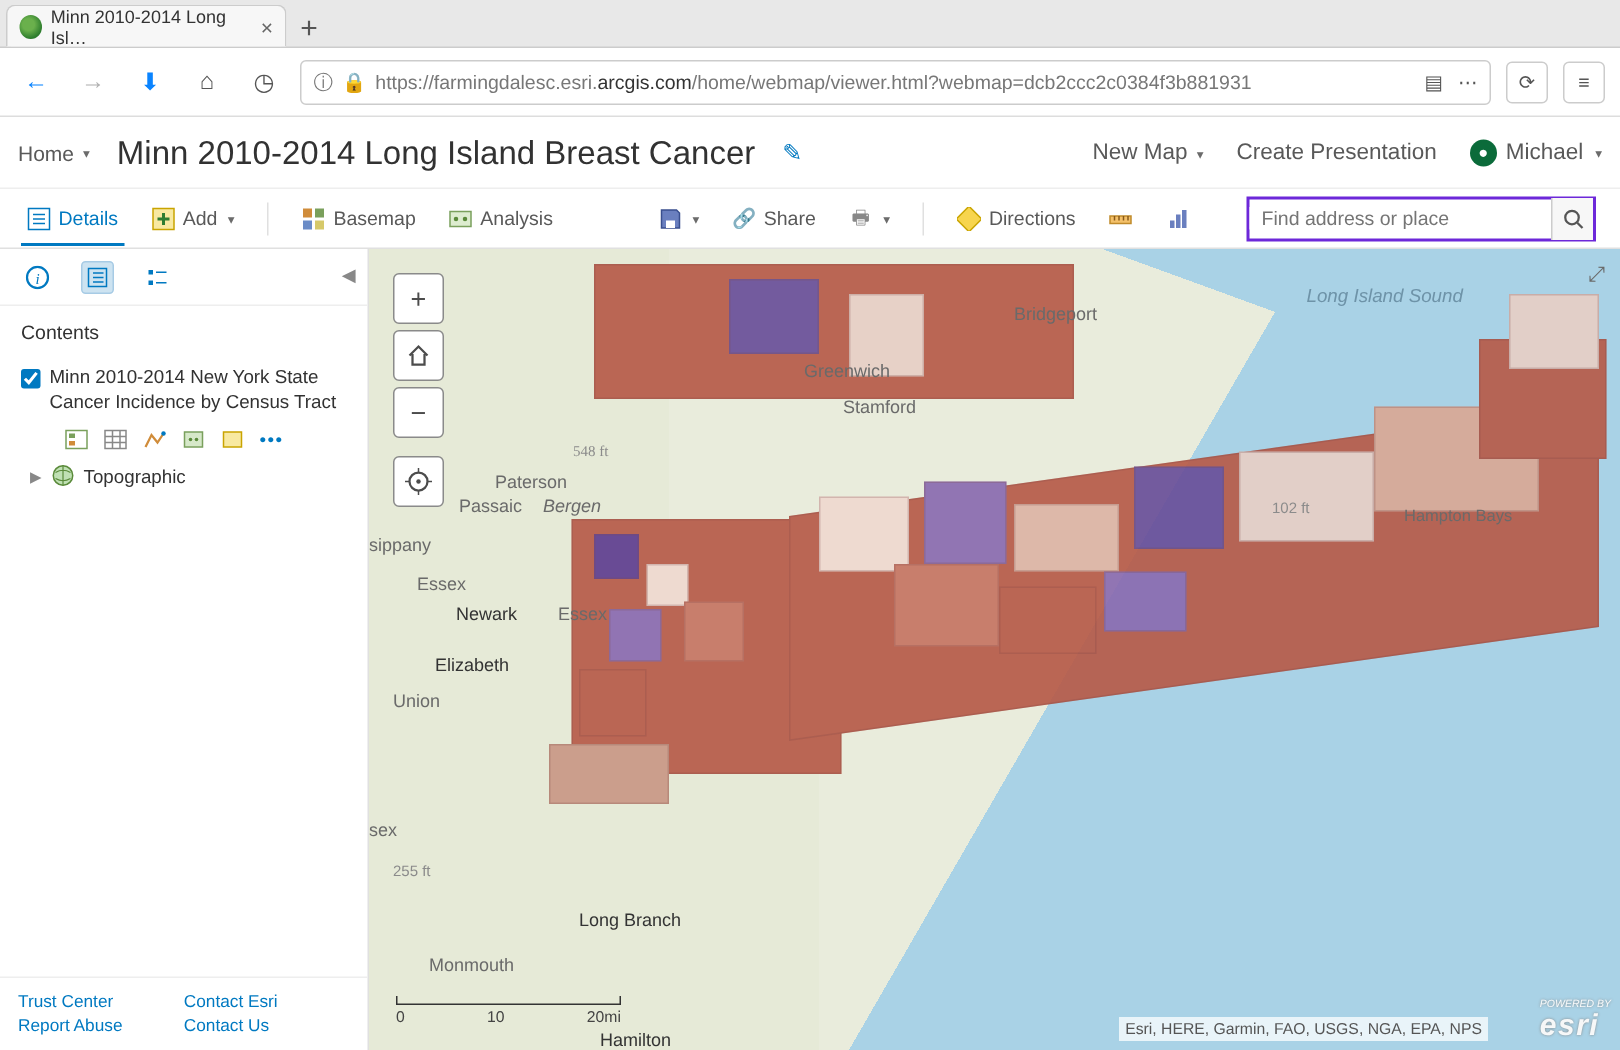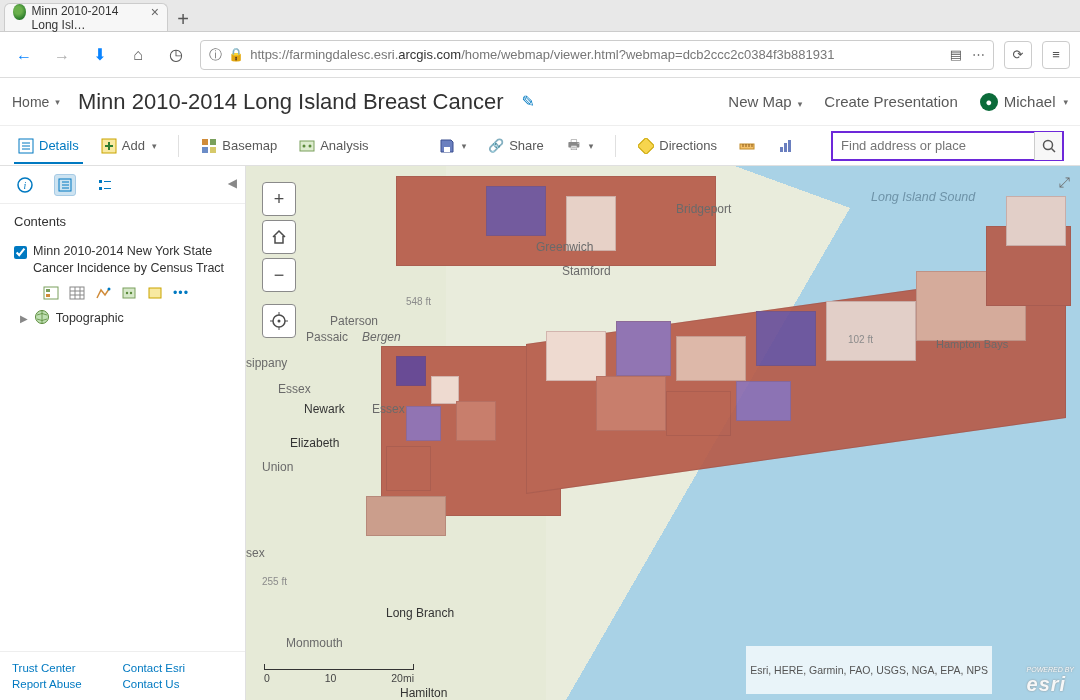--- a/index.html
+++ b/index.html
@@ -1,19 +1,19 @@
 <!DOCTYPE html>
 <html><head>
 <meta charset="utf-8">
 <style>
   * { box-sizing: border-box; margin: 0; padding: 0; }
   body { font-family: "Avenir Next", "Helvetica Neue", Arial, sans-serif; font-size: 13px; color: #4c4c4c; width: 1080px; height: 700px; overflow: hidden; background: #fff; }
   
   .browser-tabs { height: 32px; background: #e8e8e8; display: flex; align-items: flex-end; border-bottom: 1px solid #ccc; }
-  .tab { height: 28px; width: 164px; background: #f7f7f7; border: 1px solid #ccc; border-bottom: none; border-radius: 6px 6px 0 0; margin-left: 4px; display: flex; align-items: flex-start; padding: 0 8px; gap: 6px; font-size: 12px; color: #333; }
+  .tab { height: 28px; width: 187px; background: #f7f7f7; border: 1px solid #ccc; border-bottom: none; border-radius: 6px 6px 0 0; margin-left: 4px; display: flex; align-items: center; padding: 0 8px; gap: 6px; font-size: 12px; color: #333; }
   .tab .favicon { width: 16px; height: 16px; border-radius: 50%; background: radial-gradient(circle at 40% 40%, #6ab04c 30%, #2d7d2d 70%); }
   .tab .close { margin-left: auto; color: #666; font-size: 14px; cursor: pointer; }
   .new-tab { width: 30px; height: 24px; display: flex; align-items: center; justify-content: center; color: #555; font-size: 20px; cursor: pointer; }
   .browser-toolbar { height: 46px; display: flex; align-items: center; gap: 10px; padding: 0 10px; border-bottom: 1px solid #ddd; }
   .nav-btn { width: 28px; height: 28px; display: flex; align-items: center; justify-content: center; color: #0a84ff; border: 1px solid transparent; border-radius: 4px; cursor: pointer; font-size: 16px; }
   .nav-btn.disabled { color: #b0b0b0; }
   .urlbar { flex: 1; height: 30px; border: 1px solid #ccc; border-radius: 4px; display: flex; align-items: center; padding: 0 8px; gap: 6px; font-size: 13px; color: #777; overflow: hidden; white-space: nowrap; }
   .urlbar .info { color: #777; }
   .urlbar .lock { color: #12bc00; }
   .urlbar .host-strong { color: #333; }
@@ -68,21 +68,21 @@
   .elev { position:absolute;font-size:10px;color:#8b8b8b;}
   .choropleth { position:absolute; opacity:0.92;}
   .choropleth div { position:absolute;border:1px solid rgba(120,60,60,0.25);}
   .zoom-controls { position:absolute;left:16px;top:16px;display:flex;flex-direction:column;gap:4px;}
   .zc { width:34px;height:34px;background:#fff;border:1px solid #8a8a8a;border-radius:4px;display:flex;align-items:center;justify-content:center;font-size:18px;color:#4c4c4c;cursor:pointer;}
   .locate { margin-top:8px;}
   .expand-arrow { position:absolute;right:10px;top:8px;color:#6a6a6a;font-size:14px;cursor:pointer;}
   .scalebar { position:absolute;left:18px;bottom:16px;font-size:10.5px;color:#444;}
   .scalebar .bar { width:150px;height:6px;border:1.5px solid #333;border-top:none;margin-bottom:2px;position:relative;}
   .scalebar .ticks { display:flex;justify-content:space-between;}
-  .attribution { position:absolute;right:88px;bottom:6px;font-size:10.5px;color:#555;background:rgba(255,255,255,0.75);padding:18px 4px;}
+  .attribution { position:absolute;right:88px;bottom:6px;font-size:10.5px;color:#555;background:rgba(255,255,255,0.75);padding:2px 4px;}
   .esri-logo { position:absolute;right:6px;bottom:4px;font-size:20px;font-weight:700;color:rgba(255,255,255,0.92);font-style:italic;letter-spacing:1px;text-shadow:0 0 2px #888;}
   .esri-logo .pow { display:block;font-size:7px;font-weight:400;letter-spacing:0;}
   a { color:#0079c1; text-decoration:none;}
 </style>
 </head>
 <body>
 
 <div class="browser-tabs">
   <div class="tab">
     <span class="favicon"></span>
@@ -368,21 +368,21 @@
     <span class="city-label" style="left:44px;top:270px;color:#333;">Elizabeth</span>
     <span class="city-label" style="left:16px;top:294px;">Union</span>
     <span class="city-label" style="left:0px;top:380px;">sex</span>
     <span class="city-label" style="left:40px;top:470px;">Monmouth</span>
     <span class="city-label" style="left:140px;top:440px;color:#333;">Long Branch</span>
     <span class="city-label" style="left:130px;top:520px;color:#333;margin-left:24px;">Hamilton</span>
     <span class="city-label" style="left:690px;top:172px;font-size:11px;">Hampton Bays</span>
 
     <span class="water-label" style="left:625px;top:24px;width:60px;">Long Island Sound</span>
 
-    <span class="elev" style="left:160px;top:130px;">548 ft</span>
+    <span class="elev" style="left:136px;top:130px;font-family:Liberation Serif, serif;">548 ft</span>
     <span class="elev" style="left:16px;top:410px;">255 ft</span>
     <span class="elev" style="left:602px;top:168px;">102 ft</span>
 
     <div class="zoom-controls">
       <div class="zc">+</div>
       <div class="zc">
         <svg width="18" height="18">
             <path d="M3 9 L9 3 L15 9 M5 8 V15 H13 V8" fill="none" stroke="#4c4c4c" stroke-width="1.5"></path>
           </svg>
       </div>

